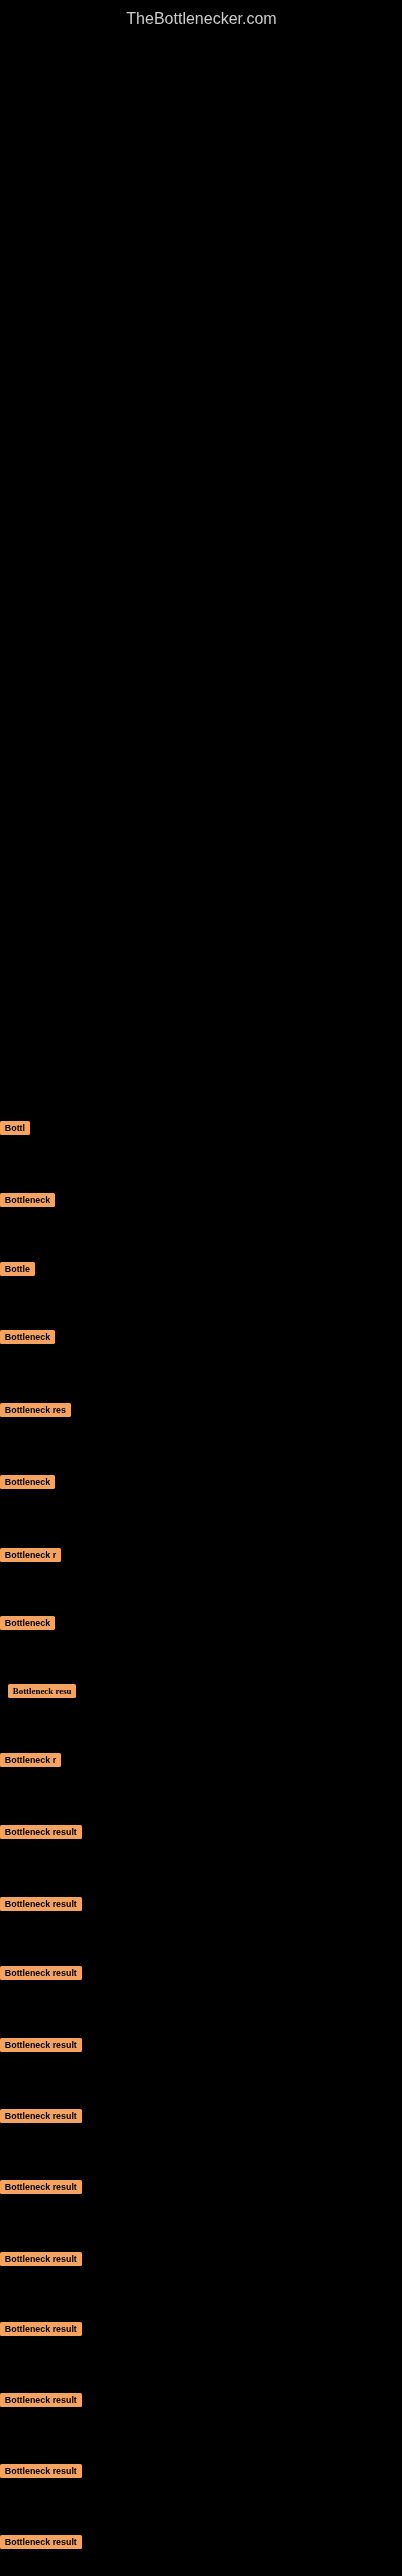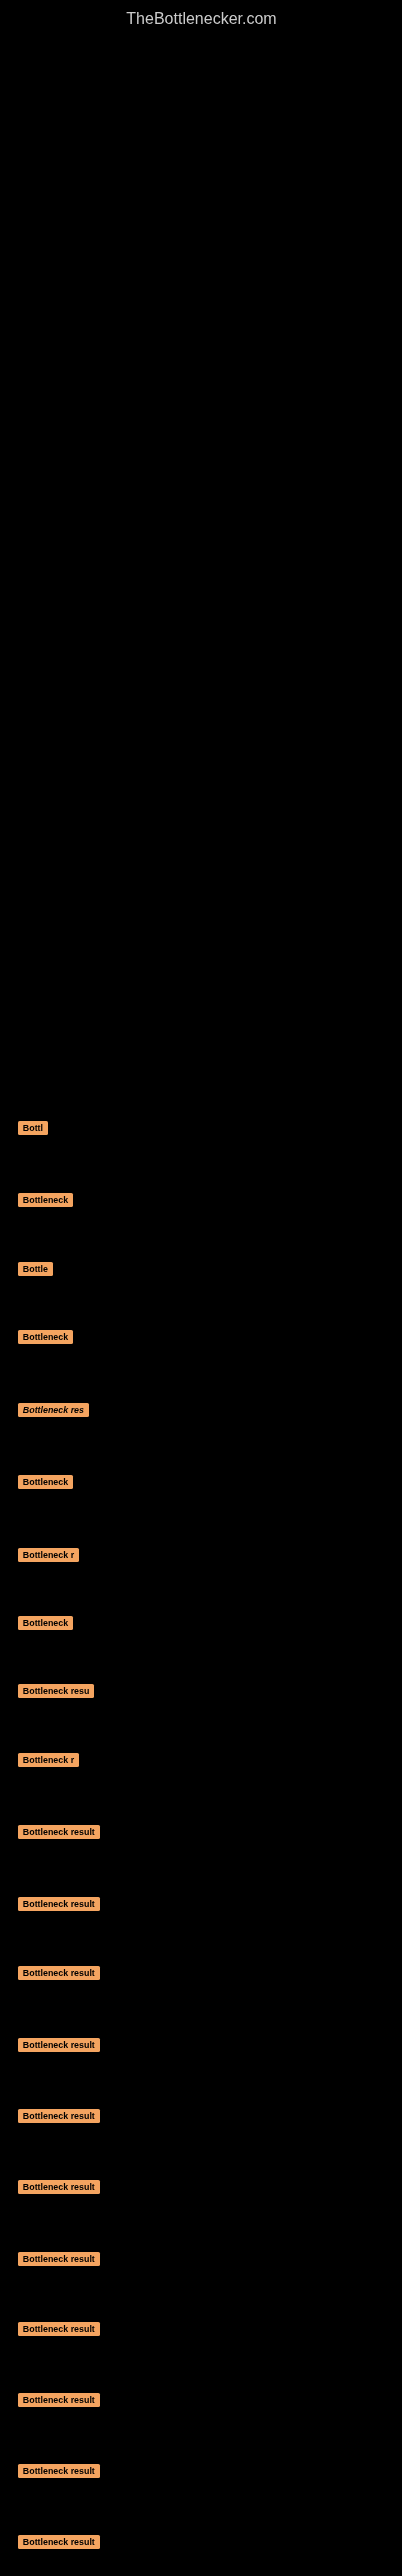--- a/index.html
+++ b/index.html
@@ -33,38 +33,37 @@
       font-weight: bold;
       padding: 2.4px 4.8px;
       display: inline-block;
       border-radius: 1.6px;
       white-space: nowrap;
     }
 
     .badge-item {
       position: absolute;
       left: 0;
-      margin-left: 18px;
     }
   </style>
 </head>
 <body>
 
 <div class="site-title">TheBottlenecker.com</div>
 
 <div id="badges-container">
     <div class="badge-item" style="top: 1119px; left: 0px;"><span class="bottleneck-badge">Bottl</span></div>
     <div class="badge-item" style="top: 1191px; left: 0px;"><span class="bottleneck-badge">Bottleneck</span></div>
     <div class="badge-item" style="top: 1260px; left: 0px; text-decoration: underline;"><span class="bottleneck-badge">Bottle</span></div>
     <div class="badge-item" style="top: 1328px; left: 0px;"><span class="bottleneck-badge">Bottleneck</span></div>
-    <div class="badge-item" style="top: 1401px; left: 0px; font-style: italic;"><span class="bottleneck-badge">Bottleneck res</span></div>
+    <div class="badge-item" style="top: 1401px; left: 0px;"><span class="bottleneck-badge">Bottleneck res</span></div>
     <div class="badge-item" style="top: 1473px; left: 0px;"><span class="bottleneck-badge">Bottleneck</span></div>
     <div class="badge-item" style="top: 1546px; left: 0px;"><span class="bottleneck-badge">Bottleneck r</span></div>
     <div class="badge-item" style="top: 1614px; left: 0px;"><span class="bottleneck-badge">Bottleneck</span></div>
-    <div class="badge-item" style="top: 1682px; left: 0px;"><span class="bottleneck-badge">Bottleneck resu</span></div>
+    <div class="badge-item" style="top: 1682px; left: 8px; font-family: Liberation Serif, serif;"><span class="bottleneck-badge">Bottleneck resu</span></div>
     <div class="badge-item" style="top: 1751px; left: 0px;"><span class="bottleneck-badge">Bottleneck r</span></div>
     <div class="badge-item" style="top: 1823px; left: 0px;"><span class="bottleneck-badge">Bottleneck result</span></div>
     <div class="badge-item" style="top: 1895px; left: 0px;"><span class="bottleneck-badge">Bottleneck result</span></div>
     <div class="badge-item" style="top: 1964px; left: 0px;"><span class="bottleneck-badge">Bottleneck result</span></div>
     <div class="badge-item" style="top: 2036px; left: 0px;"><span class="bottleneck-badge">Bottleneck result</span></div>
     <div class="badge-item" style="top: 2107px; left: 0px;"><span class="bottleneck-badge">Bottleneck result</span></div>
     <div class="badge-item" style="top: 2178px; left: 0px;"><span class="bottleneck-badge">Bottleneck result</span></div>
     <div class="badge-item" style="top: 2250px; left: 0px;"><span class="bottleneck-badge">Bottleneck result</span></div>
     <div class="badge-item" style="top: 2320px; left: 0px;"><span class="bottleneck-badge">Bottleneck result</span></div>
     <div class="badge-item" style="top: 2391px; left: 0px;"><span class="bottleneck-badge">Bottleneck result</span></div>

